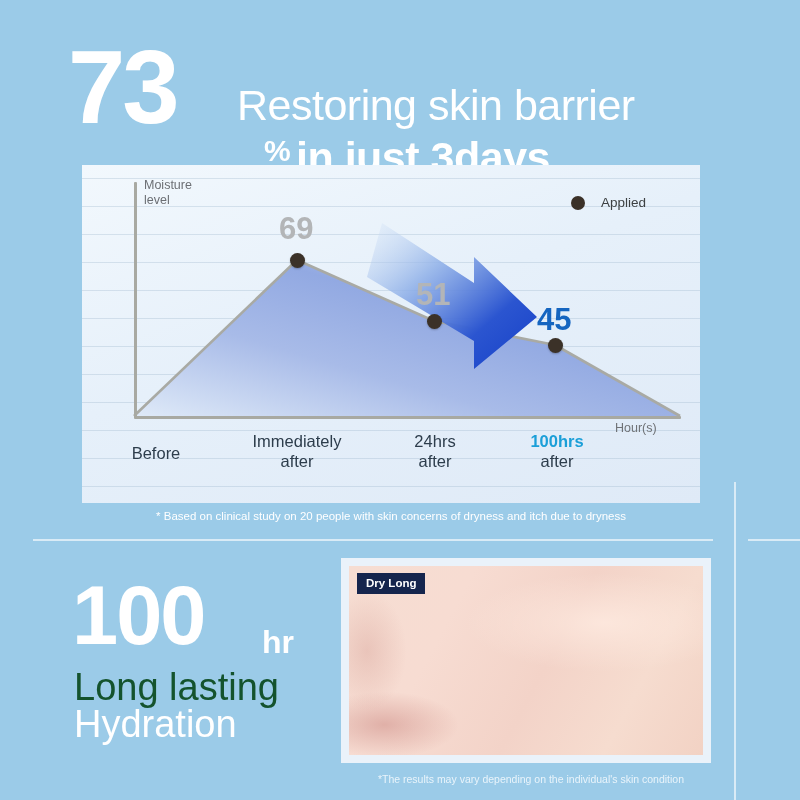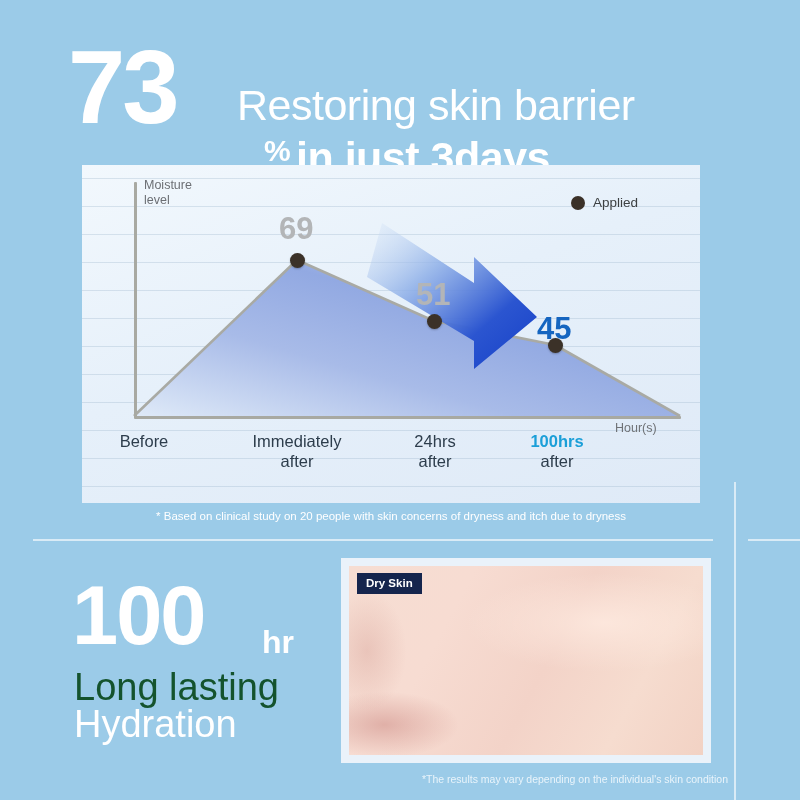--- a/index.html
+++ b/index.html
@@ -83,21 +83,21 @@
     position:absolute; width:15px; height:15px; border-radius:50%;
     background:#3b3128; box-shadow:0 1px 2px rgba(0,0,0,0.25);
   }
   .val {
     position:absolute; font-size:31px; font-weight:bold;
     color:#b3b5b7; line-height:1;
   }
   .val.hl { color:#1565c0; }
 
   
-  .legend { position:absolute; left:489px; top:30px; display:flex; align-items:center; gap:8px; }
+  .legend { position:absolute; left:489px; top:30px; display:flex; align-items:center; gap:16px; }
   .legend-dot { width:14px; height:14px; border-radius:50%; background:#3b3128; }
   .legend-txt { font-size:13.5px; color:#3d4042; }
 
   
   .xcats {
     position:absolute; left:0; top:266px; width:618px; height:60px;
   }
   .xcat { position:absolute; font-size:16.5px; color:#2d3d4c; line-height:20px; text-align:center; }
   .xcat .l2 { display:block;text-align:center; }
   .xcat.blue .l1 { color:#1b9fd8; font-weight:bold; }
@@ -153,22 +153,22 @@
     content:""; position:absolute; left:-6%; top:14%; width:22%; height:62%;
     background:radial-gradient(ellipse at 50% 50%, rgba(214,160,150,0.40) 0%, rgba(0,0,0,0) 72%);
   }
   .ptag {
     position:absolute; left:8px; top:7px;
     background:#15254d; color:#ffffff;
     font-size:11.5px; font-weight:bold;
     padding:4px 9px 5px 9px; white-space:nowrap; z-index:3;
   }
   .disclaimer {
-    position:absolute; left:358px; top:773px; width:370px;
-    text-align:right; font-size:10.5px; color:#e9f4fb;
+    position:absolute; left:346px; top:773px; width:370px;
+    text-align:center; font-size:10.5px; color:#e9f4fb;
   }
 </style>
 </head>
 <body>
 
 <div class="sep-h"></div>
 <div class="sep-h2"></div>
 <div class="sep-v"></div>
 
 <div class="headline">
@@ -231,24 +231,24 @@
     <span class="legend-dot"></span>
     <span class="legend-txt">Applied</span>
   </div>
 
   <div class="dot" style="left:208px; top:88px"></div>
   <div class="dot" style="left:345px; top:149px"></div>
   <div class="dot" style="left:466px; top:173px"></div>
 
   <div class="val" style="left:197px; top:48px">69</div>
   <div class="val" style="left:334px; top:114px">51</div>
-  <div class="val hl" style="left:455px; top:148px">45</div>
+  <div class="val hl" style="left:455px; top:139px">45</div>
 
   <div class="xcats">
-    <div class="xcat" style="left:2px; width:120px;">
+    <div class="xcat" style="left:14px; width:120px;margin-top:12px;">
       <span class="l1">Before</span>
     </div>
     <div class="xcat" style="left:155px; width:120px;">
       <span class="l1">Immediately</span>
       <span class="l2">after</span>
     </div>
     <div class="xcat" style="left:293px; width:120px;">
       <span class="l1">24hrs</span>
       <span class="l2">after</span>
     </div>
@@ -261,17 +261,17 @@
 
 <div class="footnote">* Based on clinical study on 20 people with skin concerns of dryness and itch due to dryness</div>
 
 <div class="b-big">100</div>
 <div class="b-hr">hr</div>
 <div class="b-l1">Long lasting</div>
 <div class="b-l2">Hydration</div>
 
 <div class="photo-panel">
   <div class="photo photo-dry">
-    <div class="ptag">Dry Skin</div>
+    <div class="ptag">Dry Long</div>
   </div>
 </div>
 
 <div class="disclaimer">*The results may vary depending on the individual's skin condition</div>
 
 </body></html>

